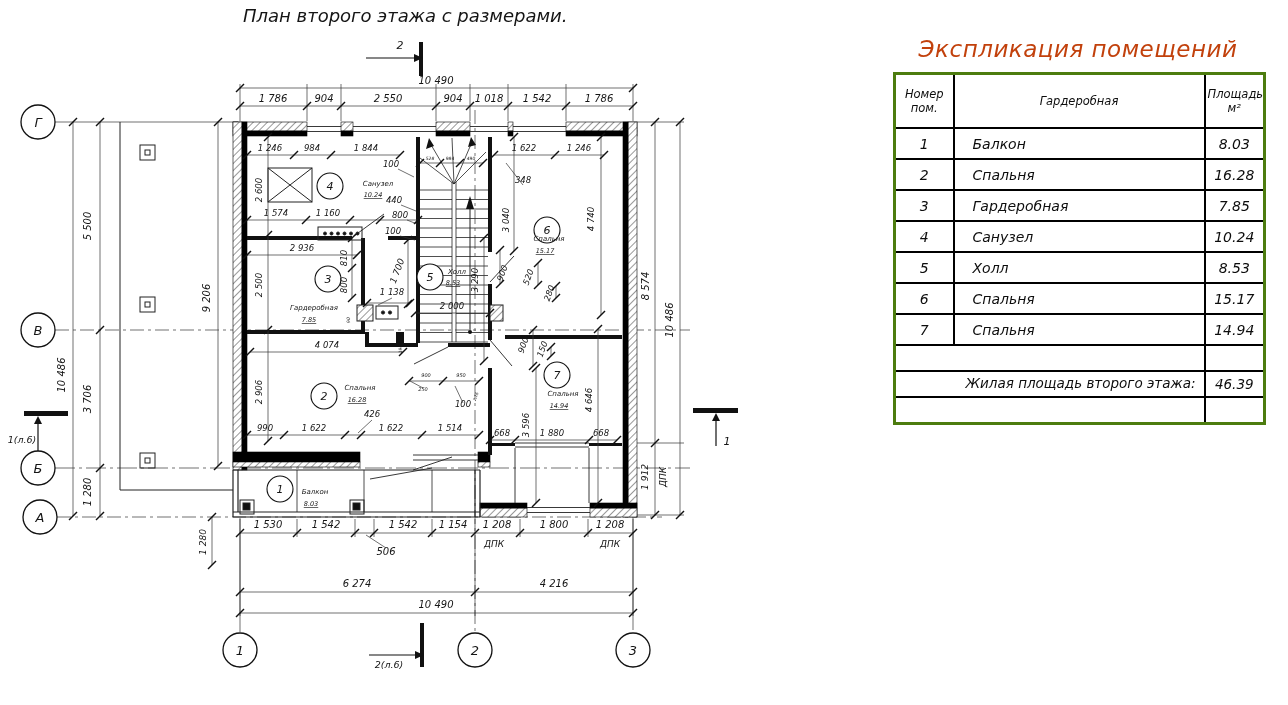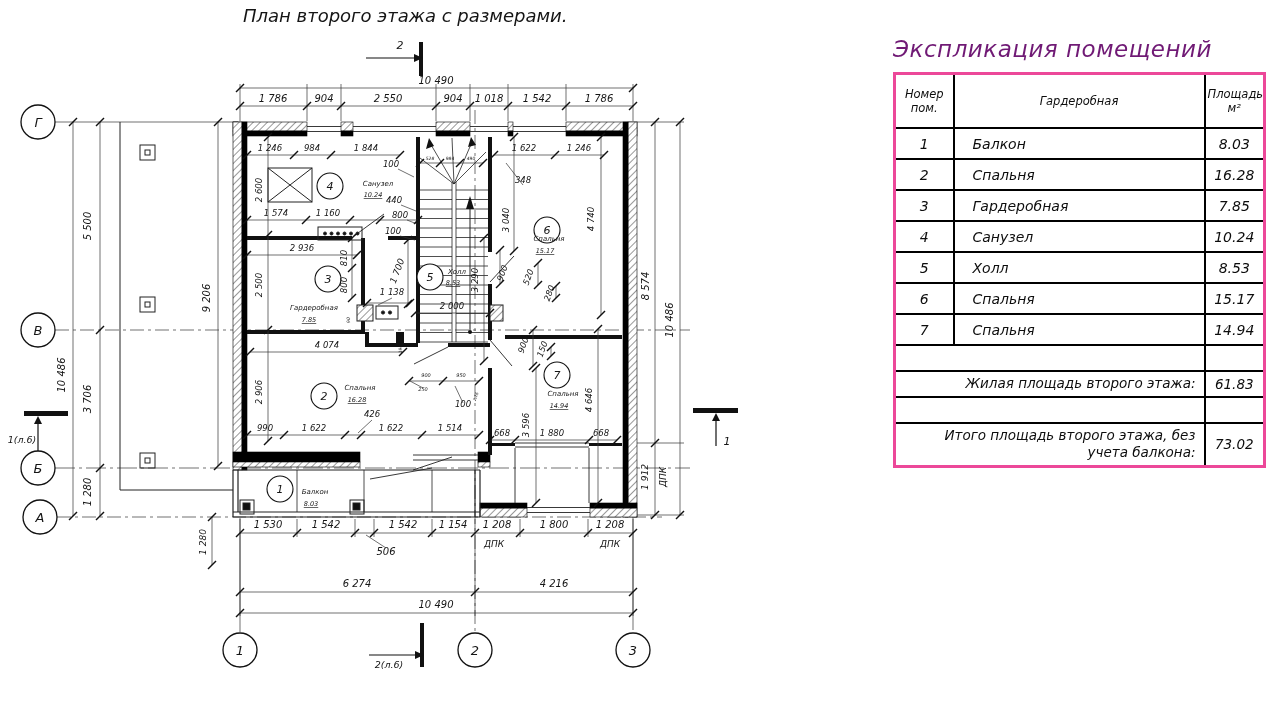--- a/index.html
+++ b/index.html
@@ -1,22 +1,22 @@
 <!DOCTYPE html>
 <html><head>
 <meta charset="utf-8">
 <style>
   html,body{margin:0;padding:0;background:#fff;}
   body{font-family:"DejaVu Sans",sans-serif;color:#111;}
   .canvas{position:relative;width:1288px;height:705px;background:#fff;overflow:hidden;}
   svg text{font-family:"DejaVu Sans",sans-serif;font-style:italic;fill:#151515;}
   svg text.u{text-decoration:underline;}
   .sched{position:absolute;left:893px;top:36px;width:370px;}
-  .sched-title{font-style:italic;font-size:23px;text-align:left;letter-spacing:.5px;margin:0 0 10px 0;color:#701a75;}
-  table.exp{border-collapse:collapse;width:370px;font-style:italic;table-layout:fixed;border:3px solid #ec4899;}
+  .sched-title{font-style:italic;font-size:23px;text-align:center;letter-spacing:.5px;margin:0 0 10px 0;color:#c2410c;}
+  table.exp{border-collapse:collapse;width:370px;font-style:italic;table-layout:fixed;border:3px solid #4d7c0f;}
   table.exp td,table.exp th{border:2.2px solid #000;font-weight:normal;color:#0d0d0d;overflow:hidden;}
   col.c1{width:59px;} col.c2{width:251px;} col.c3{width:60px;}
   tr.hdr th{height:48px;font-size:11.5px;line-height:1.25;padding:2px;}
   tr.sect td{height:26px;text-align:center;font-size:14.5px;}
   tr.datarow td{height:27px;font-size:14px;}
   td.c-num{text-align:center;}
   td.c-name{text-align:left;padding-left:18px;}
   td.c-area{text-align:center;}
   tr.spacer td{height:22px;}
   tr.sumrow td{font-size:13.5px;}
@@ -623,26 +623,22 @@
             <td class="c-area">14.94</td>
           </tr>
         </tbody>
       <tbody>
           <tr class="spacer">
             <td colspan="2"></td>
             <td></td>
           </tr>
           <tr class="sumrow">
             <td colspan="2" class="sum-label">Жилая площадь второго этажа:</td>
-            <td class="sum-value">61.83</td>
+            <td class="sum-value">46.39</td>
           </tr>
           <tr class="spacer">
             <td colspan="2"></td>
             <td></td>
-          </tr>
-          <tr class="sumrow">
-            <td colspan="2" class="sum-label">Итого площадь второго этажа, без учета балкона:</td>
-            <td class="sum-value">73.02</td>
           </tr>
         </tbody>
     </table>
   </div>
 </div>
 
 </body></html>

